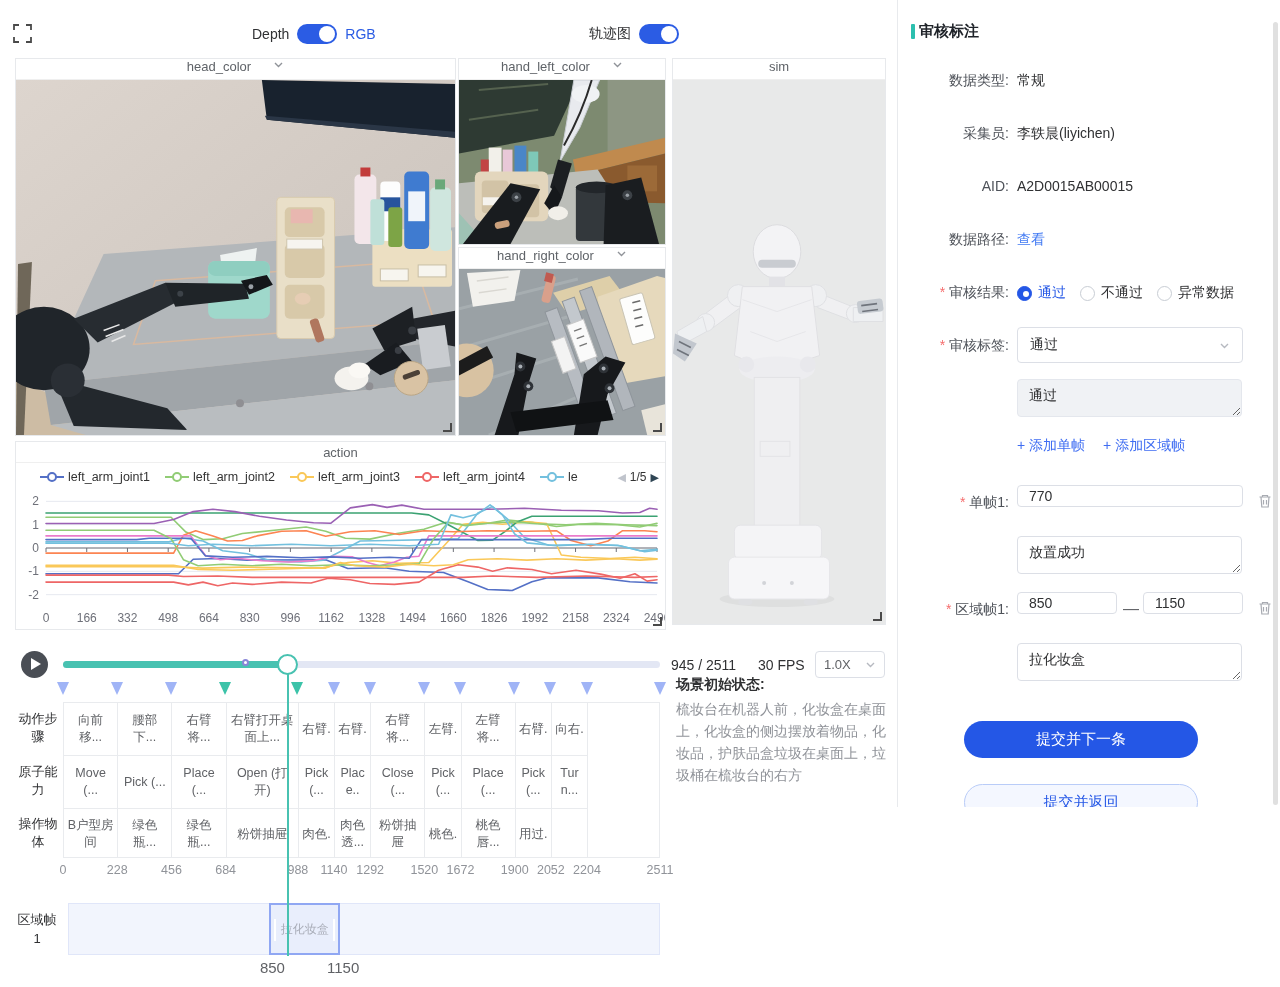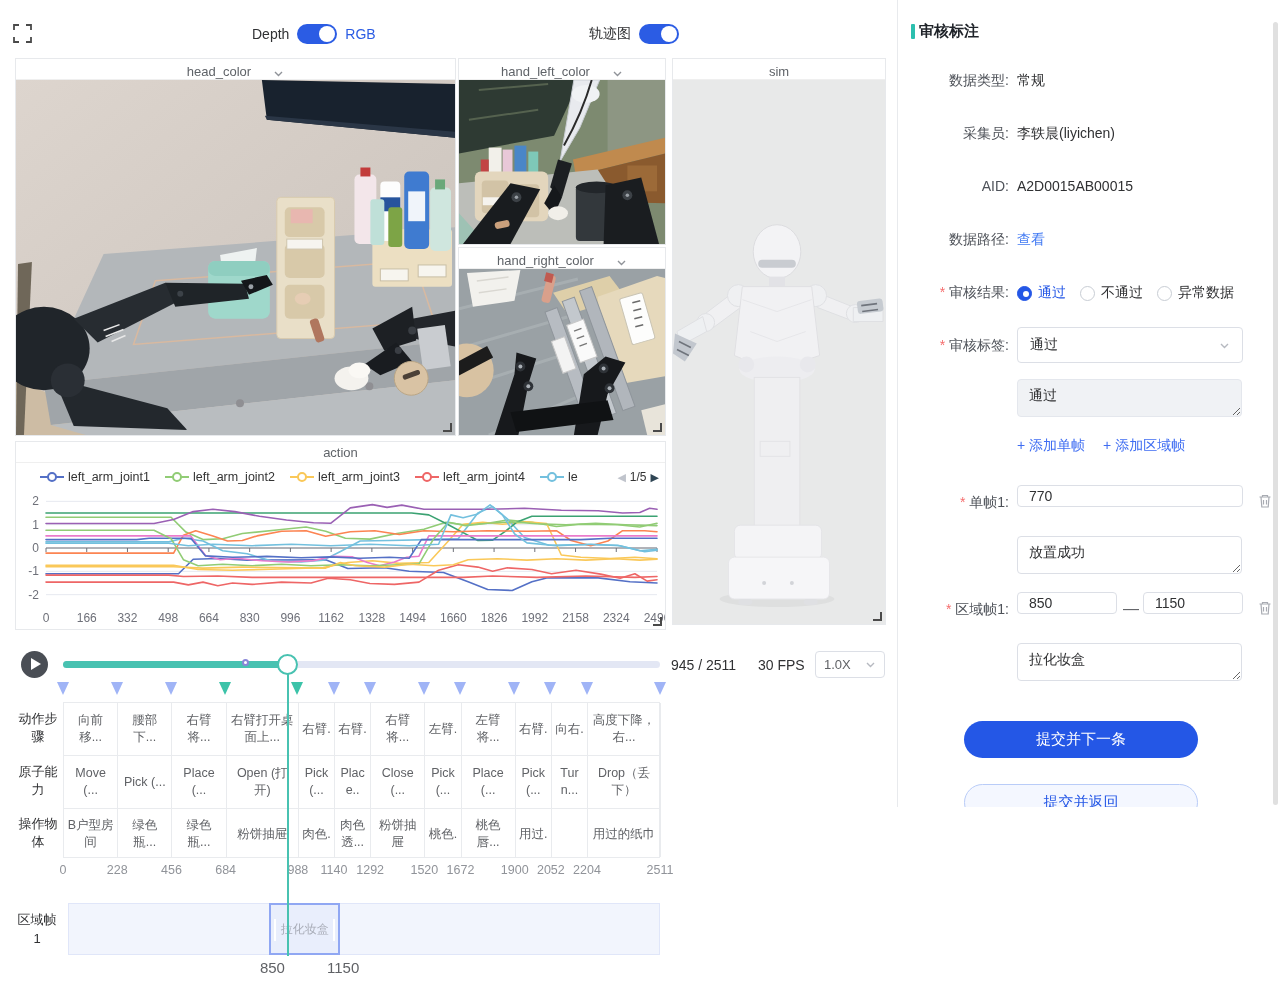--- a/index.html
+++ b/index.html
@@ -9,21 +9,21 @@
 
   
   .fullscreen-btn { position:absolute; left:13px; top:24px; width:19px; height:19px; cursor:pointer; }
   .topbar-group { position:absolute; top:24px; display:flex; align-items:center; gap:8px; font-size:14px; }
   .toggle { position:relative; width:40px; height:20px; border-radius:10px; background:#2b5ce4; cursor:pointer; }
   .toggle .knob { position:absolute; top:2px; right:2px; width:16px; height:16px; border-radius:50%; background:#fff; }
   .rgb-label { color:#2b5ce4; }
 
   
   .panel { position:absolute; border:1px solid #e7e9ec; background:#fff; }
-  .panel-header { height:21px; display:flex; align-items:flex-end; justify-content:center; gap:22px;
+  .panel-header { height:21px; display:flex; align-items:flex-start; justify-content:center; gap:22px;
                   font-size:13px; color:#5f6368; border-bottom:1px solid #efefef; background:#fff; }
   .panel-body { position:absolute; left:0; right:0; top:21px; bottom:0; overflow:hidden; }
   .panel-body svg { display:block; width:100%; height:100%; }
   .grip { position:absolute; right:3px; bottom:3px; width:9px; height:9px;
           border-right:2px solid #4a4a4a; border-bottom:2px solid #4a4a4a; }
 
   #panel-head  { left:15px;  top:58px; width:441px; height:378px; }
   #panel-hleft { left:458px; top:58px; width:208px; height:187px; }
   #panel-hright{ left:458px; top:247px; width:208px; height:189px; }
   #panel-sim   { left:672px; top:58px; width:214px; height:567px; }
@@ -577,42 +577,41 @@
       <div class="tcol" style="left: 451.732px; width: 36.1386px;">
         <div class="tcell r0">右臂.</div>
         <div class="tcell r1">Pick (...</div>
         <div class="tcell r2">用过.</div>
       </div>
       <div class="tcol" style="left: 487.871px; width: 36.1386px;">
         <div class="tcell r0">向右.</div>
         <div class="tcell r1">Turn...</div>
         <div class="tcell r2"></div>
       </div>
-      <div class="tcol" style="left: 524.01px; width: 72.9904px;">
-        <div class="tcell r0">高度下降，右...</div>
-        <div class="tcell r1">Drop（丢下）</div>
-        <div class="tcell r2">用过的纸巾</div>
-      </div>
     </div>
   <div class="tickrow" id="tickrow">
       <div class="tick-label" style="left: 0px;">0</div>
       <div class="tick-label" style="left: 54.2079px;">228</div>
       <div class="tick-label" style="left: 108.416px;">456</div>
       <div class="tick-label" style="left: 162.624px;">684</div>
       <div class="tick-label" style="left: 234.901px;">988</div>
       <div class="tick-label" style="left: 271.039px;">1140</div>
       <div class="tick-label" style="left: 307.178px;">1292</div>
       <div class="tick-label" style="left: 361.386px;">1520</div>
       <div class="tick-label" style="left: 397.524px;">1672</div>
       <div class="tick-label" style="left: 451.732px;">1900</div>
       <div class="tick-label" style="left: 487.871px;">2052</div>
       <div class="tick-label" style="left: 524.01px;">2204</div>
       <div class="tick-label" style="left: 597px;">2511</div>
     </div>
 
+  <div id="scene-box">
+    <div class="scene-title">场景初始状态:</div>
+    <div class="scene-body">梳妆台在机器人前，化妆盒在桌面上，化妆盒的侧边摆放着物品，化妆品，护肤品盒垃圾在桌面上，垃圾桶在梳妆台的右方</div>
+  </div>
 
   <div id="region-label">区域帧1</div>
   <div id="region-bar">
     <div id="region-block" style="left: 200.398px; width: 70.7288px;">
       <div class="rb-handle" style="left:3px;"></div>
       <span class="rb-label">拉化妆盒</span>
       <div class="rb-handle" style="right:3px;"></div>
     </div>
   </div>
   <div class="region-num" id="region-start-num" style="left: 272.398px;">850</div>

